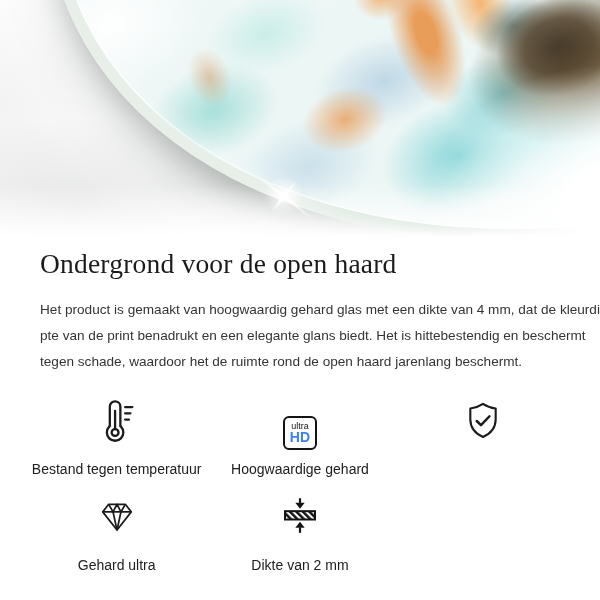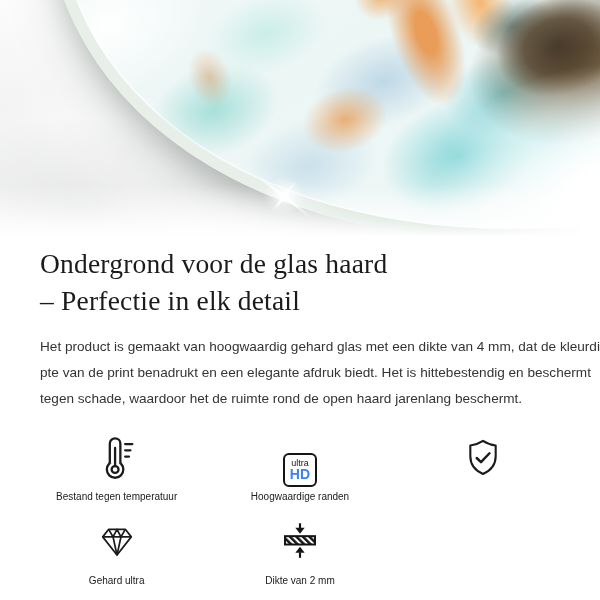--- a/index.html
+++ b/index.html
@@ -84,21 +84,21 @@
   .para span{display:block;white-space:nowrap;}
 
   
   .features{
     margin:22px 25px 0;
     display:grid;grid-template-columns:repeat(3,1fr);
     row-gap:16px;
   }
   .feature{display:flex;flex-direction:column;align-items:center;}
   .icon-box{height:48px;display:flex;align-items:center;justify-content:center;color:#1b1b1b;}
-  .f-label{margin-top:9px;font-size:10px;color:#202020;}
+  .f-label{margin-top:16px;font-size:14px;color:#202020;}
   .ultrahd{
     width:34px;height:34px;border:2.6px solid #141414;border-radius:6px;
     display:flex;flex-direction:column;align-items:center;justify-content:center;
     box-sizing:border-box;
     margin-top:23px;
   }
   .ultrahd .u-top{font-size:9px;line-height:9px;color:#141414;}
   .ultrahd .u-bot{font-size:14px;line-height:13px;font-weight:700;color:#3b82f6;}
   svg{display:block;}
 </style>
@@ -107,27 +107,26 @@
 
 <div class="hero">
   <div class="disc">
     <div class="art"></div>
   </div>
   <div class="sparkle"></div>
   <div class="hero-fade"></div>
 </div>
 
 <h1 class="title">
-  <span>Ondergrond voor de glas haard</span>
-  <span>– Perfectie in elk detail</span>
+  <span>Ondergrond voor de open haard</span>
 </h1>
 
 <p class="para">
   <span>Het product is gemaakt van hoogwaardig gehard glas met een dikte van 4 mm, dat de kleurdie-</span>
-  <span>pte van de print benadrukt en een elegante afdruk biedt. Het is hittebestendig en beschermt</span>
+  <span>pte van de print benadrukt en een elegante glans biedt. Het is hittebestendig en beschermt</span>
   <span>tegen schade, waardoor het de ruimte rond de open haard jarenlang beschermt.</span>
 </p>
 
 <div class="features">
 
   <div class="feature">
     <div class="icon-box">
       <svg width="46" height="46" viewBox="0 0 48 48" fill="none" stroke="#1b1b1b" stroke-width="2.4">
         <circle cx="22" cy="36" r="8.6"></circle>
         <path d="M16.5 30 V9 a5.5 5.5 0 0 1 11 0 V30" fill="#fff"></path>
@@ -139,21 +138,21 @@
     <div class="f-label">Bestand tegen temperatuur</div>
   </div>
 
   <div class="feature">
     <div class="icon-box">
       <div class="ultrahd">
         <span class="u-top">ultra</span>
         <span class="u-bot">HD</span>
       </div>
     </div>
-    <div class="f-label">Hoogwaardige randen</div>
+    <div class="f-label">Hoogwaardige gehard</div>
   </div>
 
   <div class="feature">
     <div class="icon-box">
       <svg width="42" height="42" viewBox="0 0 48 48" fill="none" stroke="#1b1b1b" stroke-width="2.4" stroke-linejoin="round">
         <path d="M24 4.5 C19.7 7.4 14.9 9.1 9.5 9.8 V22 c0 9.5 5.8 16.4 14.5 20.3 c8.7 -3.9 14.5 -10.8 14.5 -20.3 V9.8 C33.1 9.1 28.3 7.4 24 4.5 Z"></path>
         <path d="M16.8 24 l4.9 4.8 L31.4 18.6" stroke-width="2.8" stroke-linecap="round"></path>
       </svg>
     </div>
   </div>

